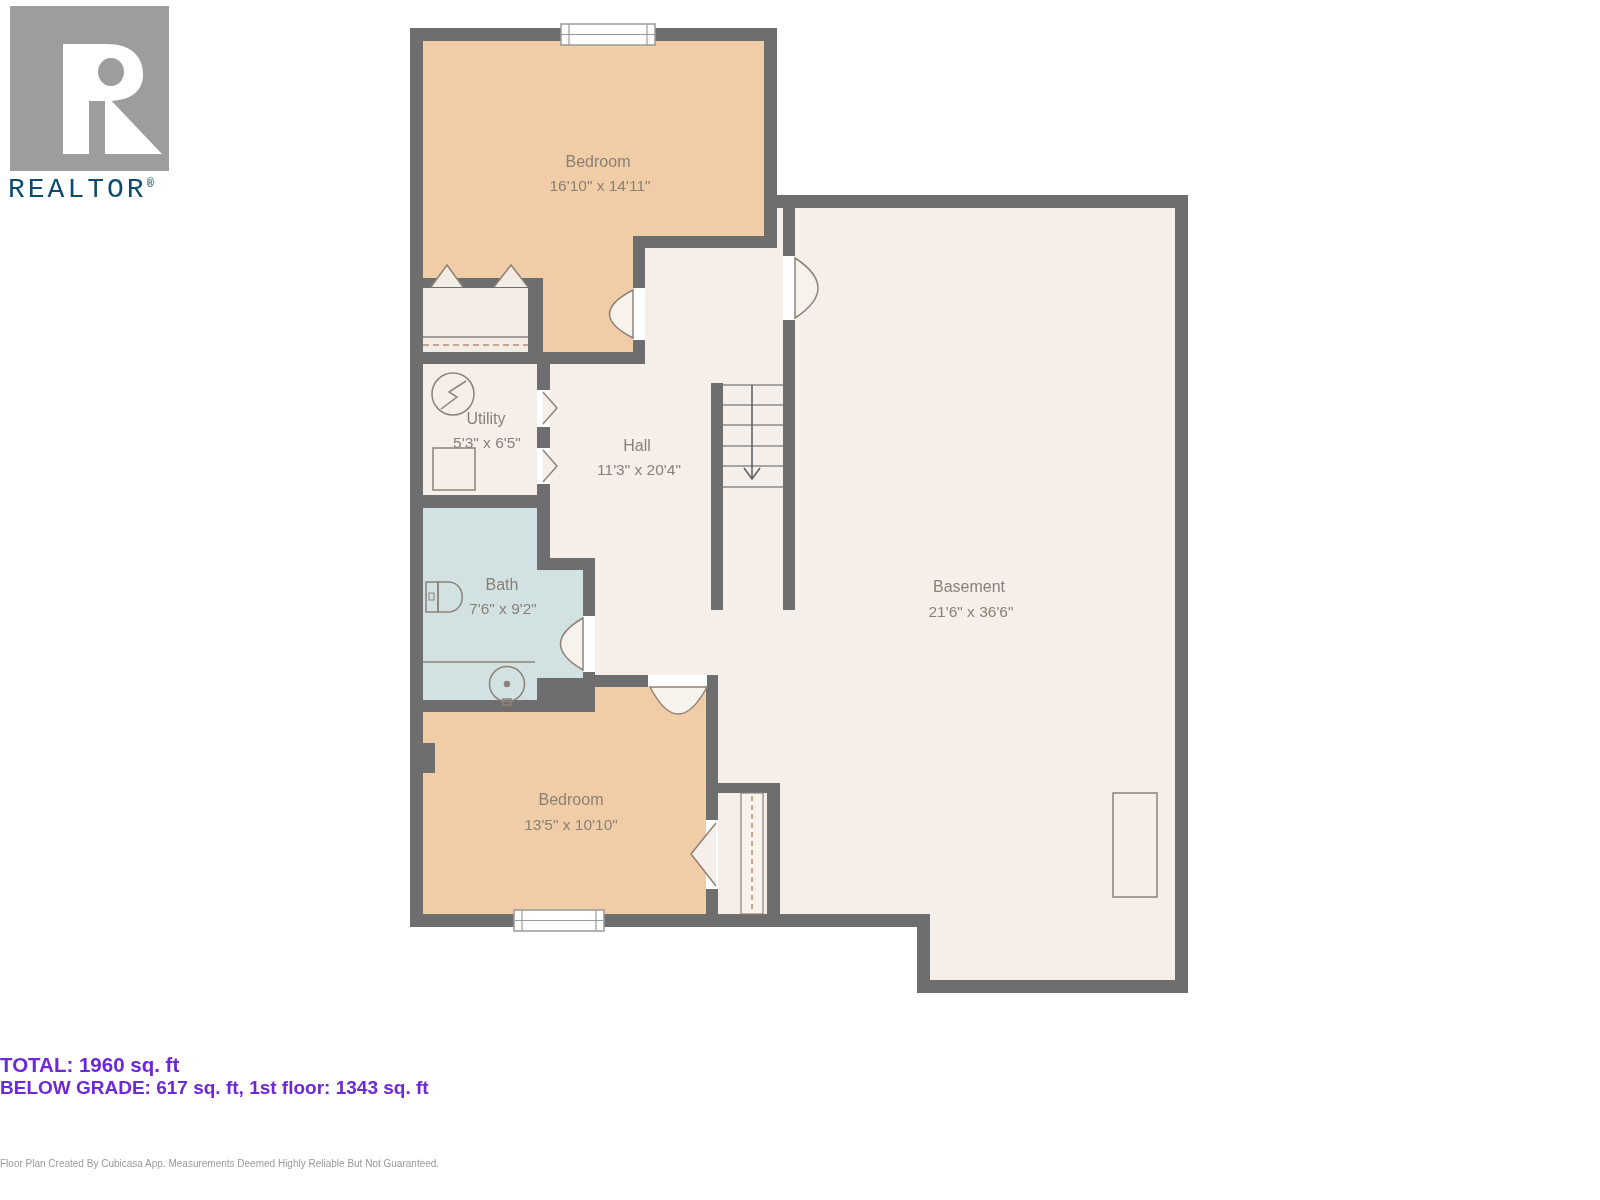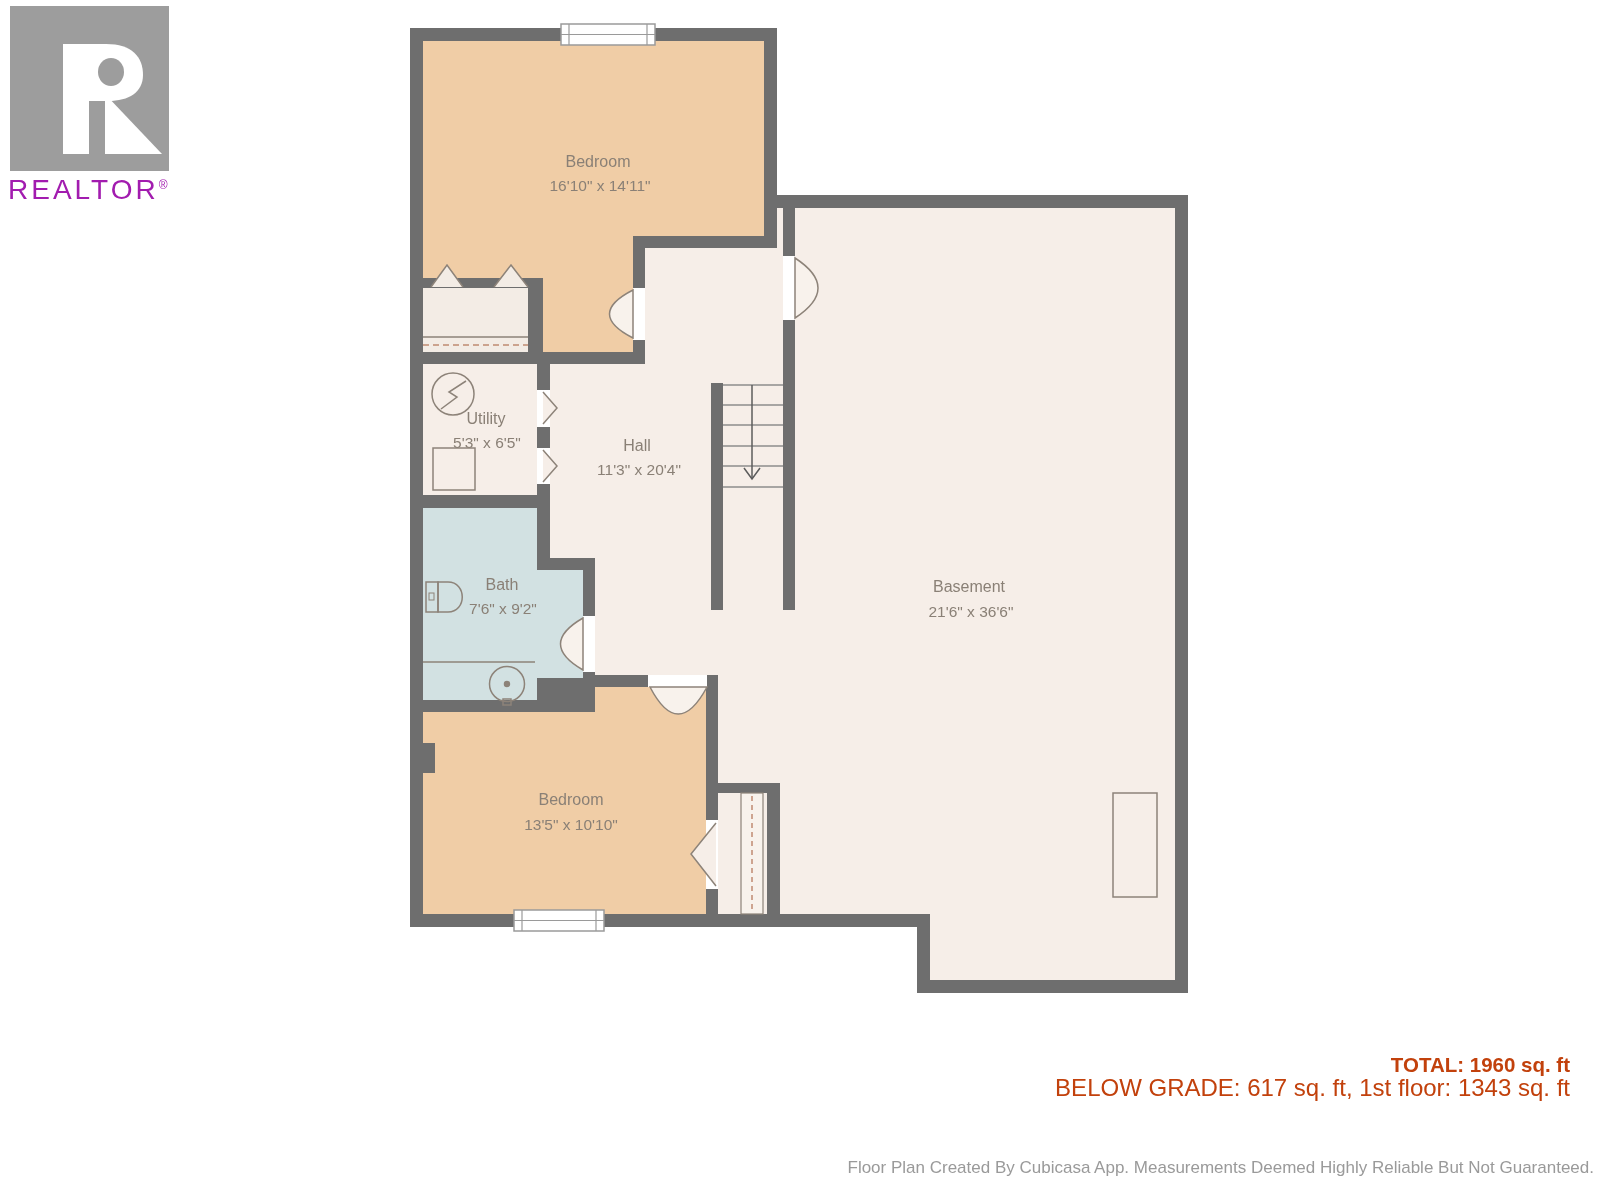--- a/index.html
+++ b/index.html
@@ -1,32 +1,32 @@
 <!DOCTYPE html>
 <html><head>
 <meta charset="utf-8">
 <style>
   html,body{margin:0;padding:0;background:#fff;}
   .canvas{position:relative;width:1600px;height:1200px;background:#ffffff;overflow:hidden;
           font-family:"Liberation Sans",sans-serif;}
   .plan-svg{position:absolute;left:0;top:0;}
   
   .logo-box{position:absolute;left:10px;top:6px;width:159px;height:165px;background:#9d9d9d;}
-  .logo-text{position:absolute;left:8px;top:174px;width:220px;color:#a21caf;
-             font-size:28px;letter-spacing:3px;font-weight:400;}
+  .logo-text{position:absolute;left:8px;top:174px;width:220px;color:#0c4a6e;
+             font-size:28px;letter-spacing:3px;font-weight:400;font-family:Liberation Mono, monospace;}
   .logo-text sup{font-size:12px;letter-spacing:0;}
   
   text.room-name{font-family:"Liberation Sans",sans-serif;font-size:16px;fill:#8a8076;}
   text.room-dims{font-family:"Liberation Sans",sans-serif;font-size:15.5px;fill:#8a8076;}
   
-  .summary{position:absolute;left:0;top:1053px;width:1570px;text-align:right;color:#c2410c;}
+  .summary{position:absolute;left:0;top:1053px;width:1570px;text-align:left;color:#6d28d9;}
   .summary .l1{font-size:20.5px;font-weight:700;line-height:23px;}
-  .summary .l{font-size:24px;font-weight:400;line-height:23px;}
-  .disclaimer{position:absolute;left:0;top:1158px;width:1570px;text-align:right;
-              color:#9a9a9a;font-size:17px;margin-left:24px;}
+  .summary .l{font-size:19px;font-weight:700;line-height:23px;}
+  .disclaimer{position:absolute;left:0;top:1158px;width:1570px;text-align:left;
+              color:#9a9a9a;font-size:10px;}
 </style>
 </head>
 <body>
 
 <div class="canvas">
 
   <div class="logo-box">
     <svg width="159" height="165" viewBox="0 0 159 165">
       <rect x="53" y="38" width="26" height="110" fill="#ffffff"></rect>
       <path d="M79,38 L96,38 C122,38 133,51 133,69 C133,86 119,95 98,95 L79,95 Z" fill="#ffffff"></path>

